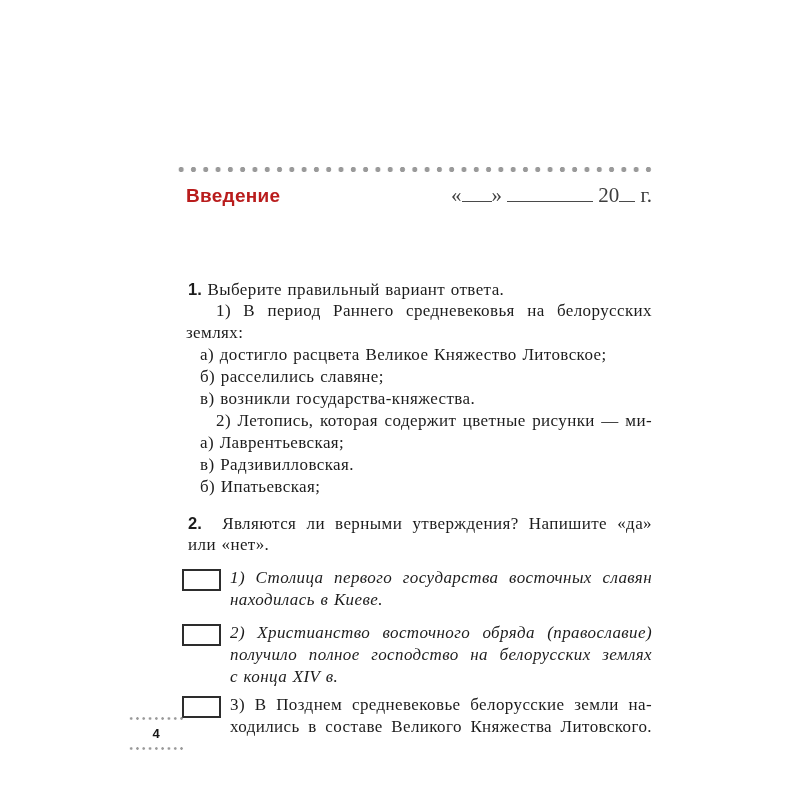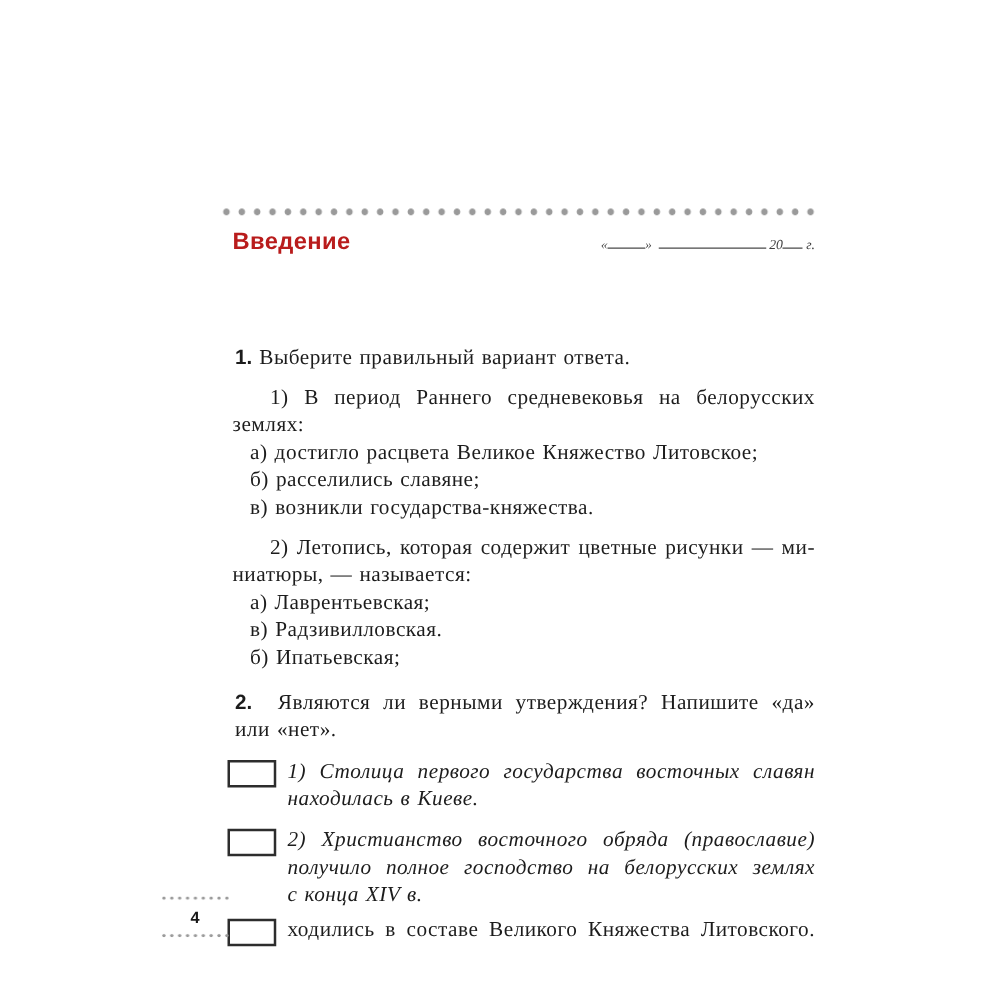--- a/index.html
+++ b/index.html
@@ -32,22 +32,21 @@
     align-items: baseline;
   }
   .title {
     font-family: "Liberation Sans", sans-serif;
     font-weight: bold;
     font-size: 19px;
     letter-spacing: 0.3px;
     color: #b91c1c;
   }
   .date {
-    font-style: italic;
-    font-size: 11px;
+    font-size: 21px;
     color: #3d3d3d;
     white-space: nowrap;
   }
   .blank {
     display: inline-block;
     border-bottom: 1px solid #4a4a4a;
     height: 13px;
     vertical-align: baseline;
   }
   .b-day { width: 30px; }
@@ -79,21 +78,21 @@
     border: 2px solid #2d2d2d;
     background: #ffffff;
     flex: none;
     margin-left: -4px;
     margin-top: 2px;
   }
   .ctext { margin-left: 9px; width: 426px; }
   .mt46 { margin-top: 70px; }
   .mt14 { margin-top: 14px; }
   .mt11 { margin-top: 11px; font-style: italic; }
-  .mt10 { margin-top: 10px; }
+  .mt10 { margin-top: 0; }
   .mt6  { margin-top: 6px; }
   .footer {
     position: absolute;
     left: 128px; top: 716px;
     width: 56px;
     text-align: center;
   }
   .fdots {
     height: 5px;
     background-image: radial-gradient(circle, #9a9a9a 1.1px, transparent 1.5px);
@@ -124,21 +123,20 @@
 
   <div class="line p-head mt46"><span class="qnum">1.</span> <span>Выберите правильный вариант ответа.</span></div>
 
   <div class="line p-first mt10 j">1) В период Раннего средневековья на белорусских</div>
   <div class="line">землях:</div>
   <div class="line p-opt">а) достигло расцвета Великое Княжество Литовское;</div>
   <div class="line p-opt">б) расселились славяне;</div>
   <div class="line p-opt">в) возникли государства-княжества.</div>
 
   <div class="line p-first mt10 j">2) Летопись, которая содержит цветные рисунки — ми-</div>
-  <div class="line">ниатюры, — называется:</div>
   <div class="line p-opt">а) Лаврентьевская;</div>
   <div class="line p-opt">в) Радзивилловская.</div>
   <div class="line p-opt">б) Ипатьевская;</div>
 
   <div class="line p-head mt14 j"><span class="qnum">2.</span>&nbsp; <span>Являются ли верными утверждения? Напишите «да»</span></div>
   <div class="line p-head">или «нет».</div>
 
   <div class="check-item mt11">
     <div class="abox"></div>
     <div class="ctext">
@@ -152,20 +150,21 @@
     <div class="ctext">
       <div class="line j">2) Христианство восточного обряда (православие)</div>
       <div class="line j">получило полное господство на белорусских землях</div>
       <div class="line">с конца XIV в.</div>
     </div>
   </div>
 
   <div class="check-item mt6">
     <div class="abox"></div>
     <div class="ctext">
+      <div class="line j">3) В Позднем средневековье белорусские земли на-</div>
       <div class="line j">ходились в составе Великого Княжества Литовского.</div>
     </div>
   </div>
 
 </div>
 
 <div class="footer">
   <div class="fdots"></div>
   <div class="pnum">4</div>
   <div class="fdots"></div>

